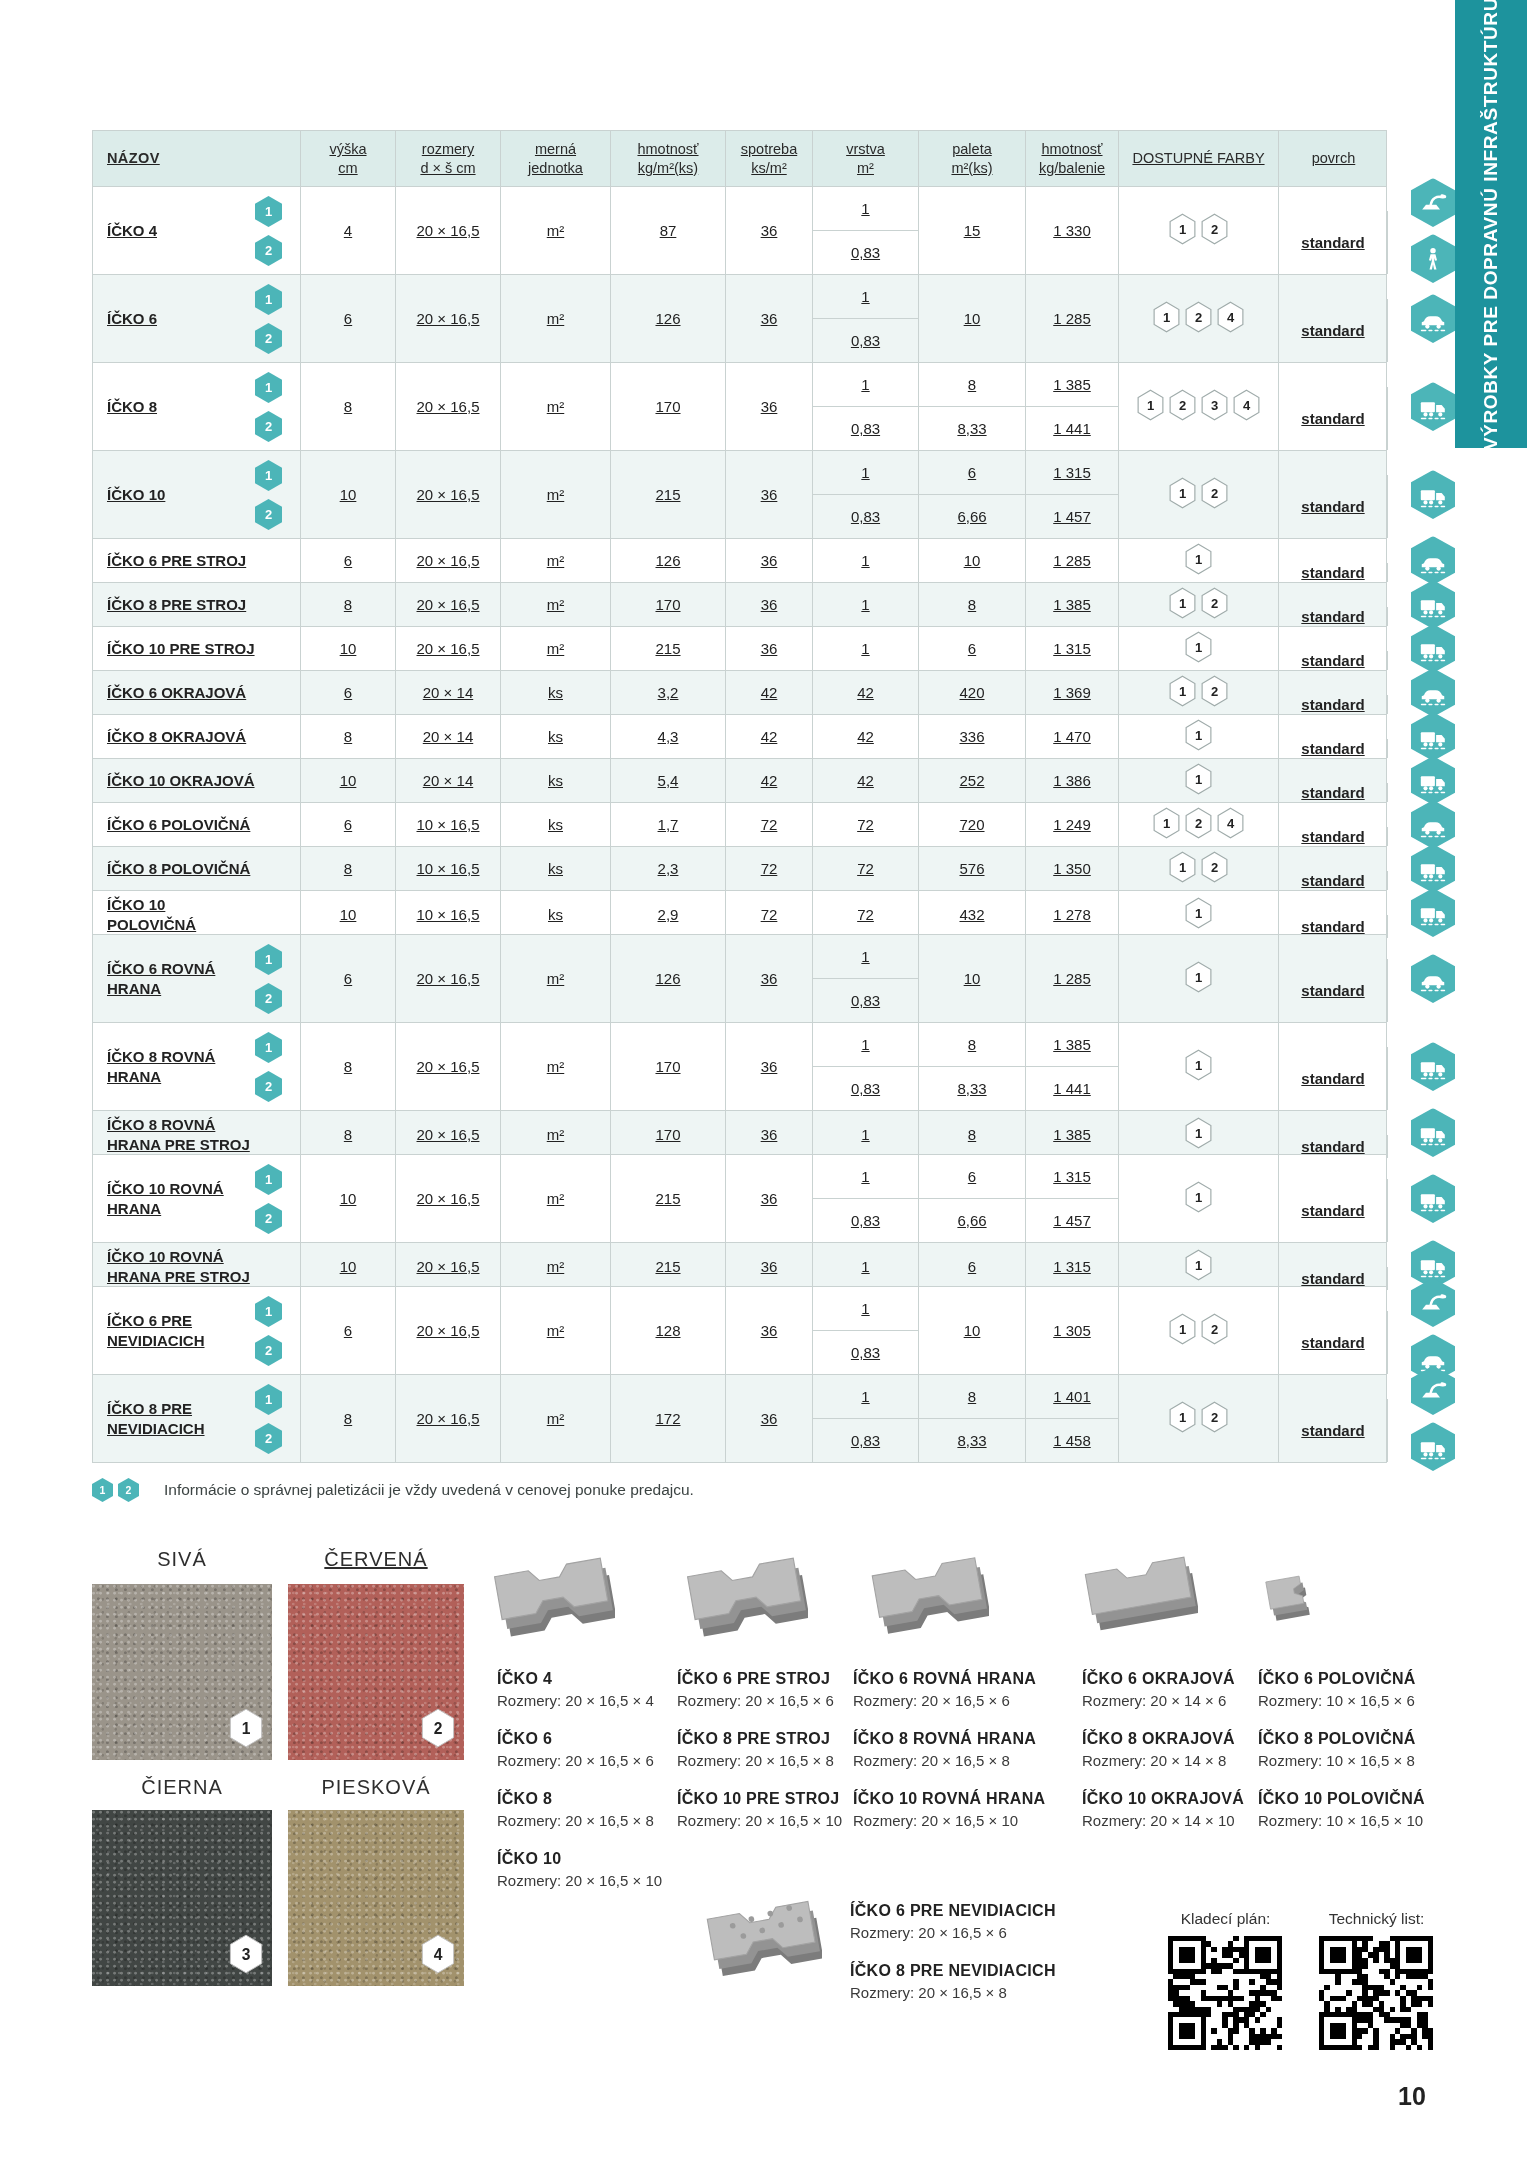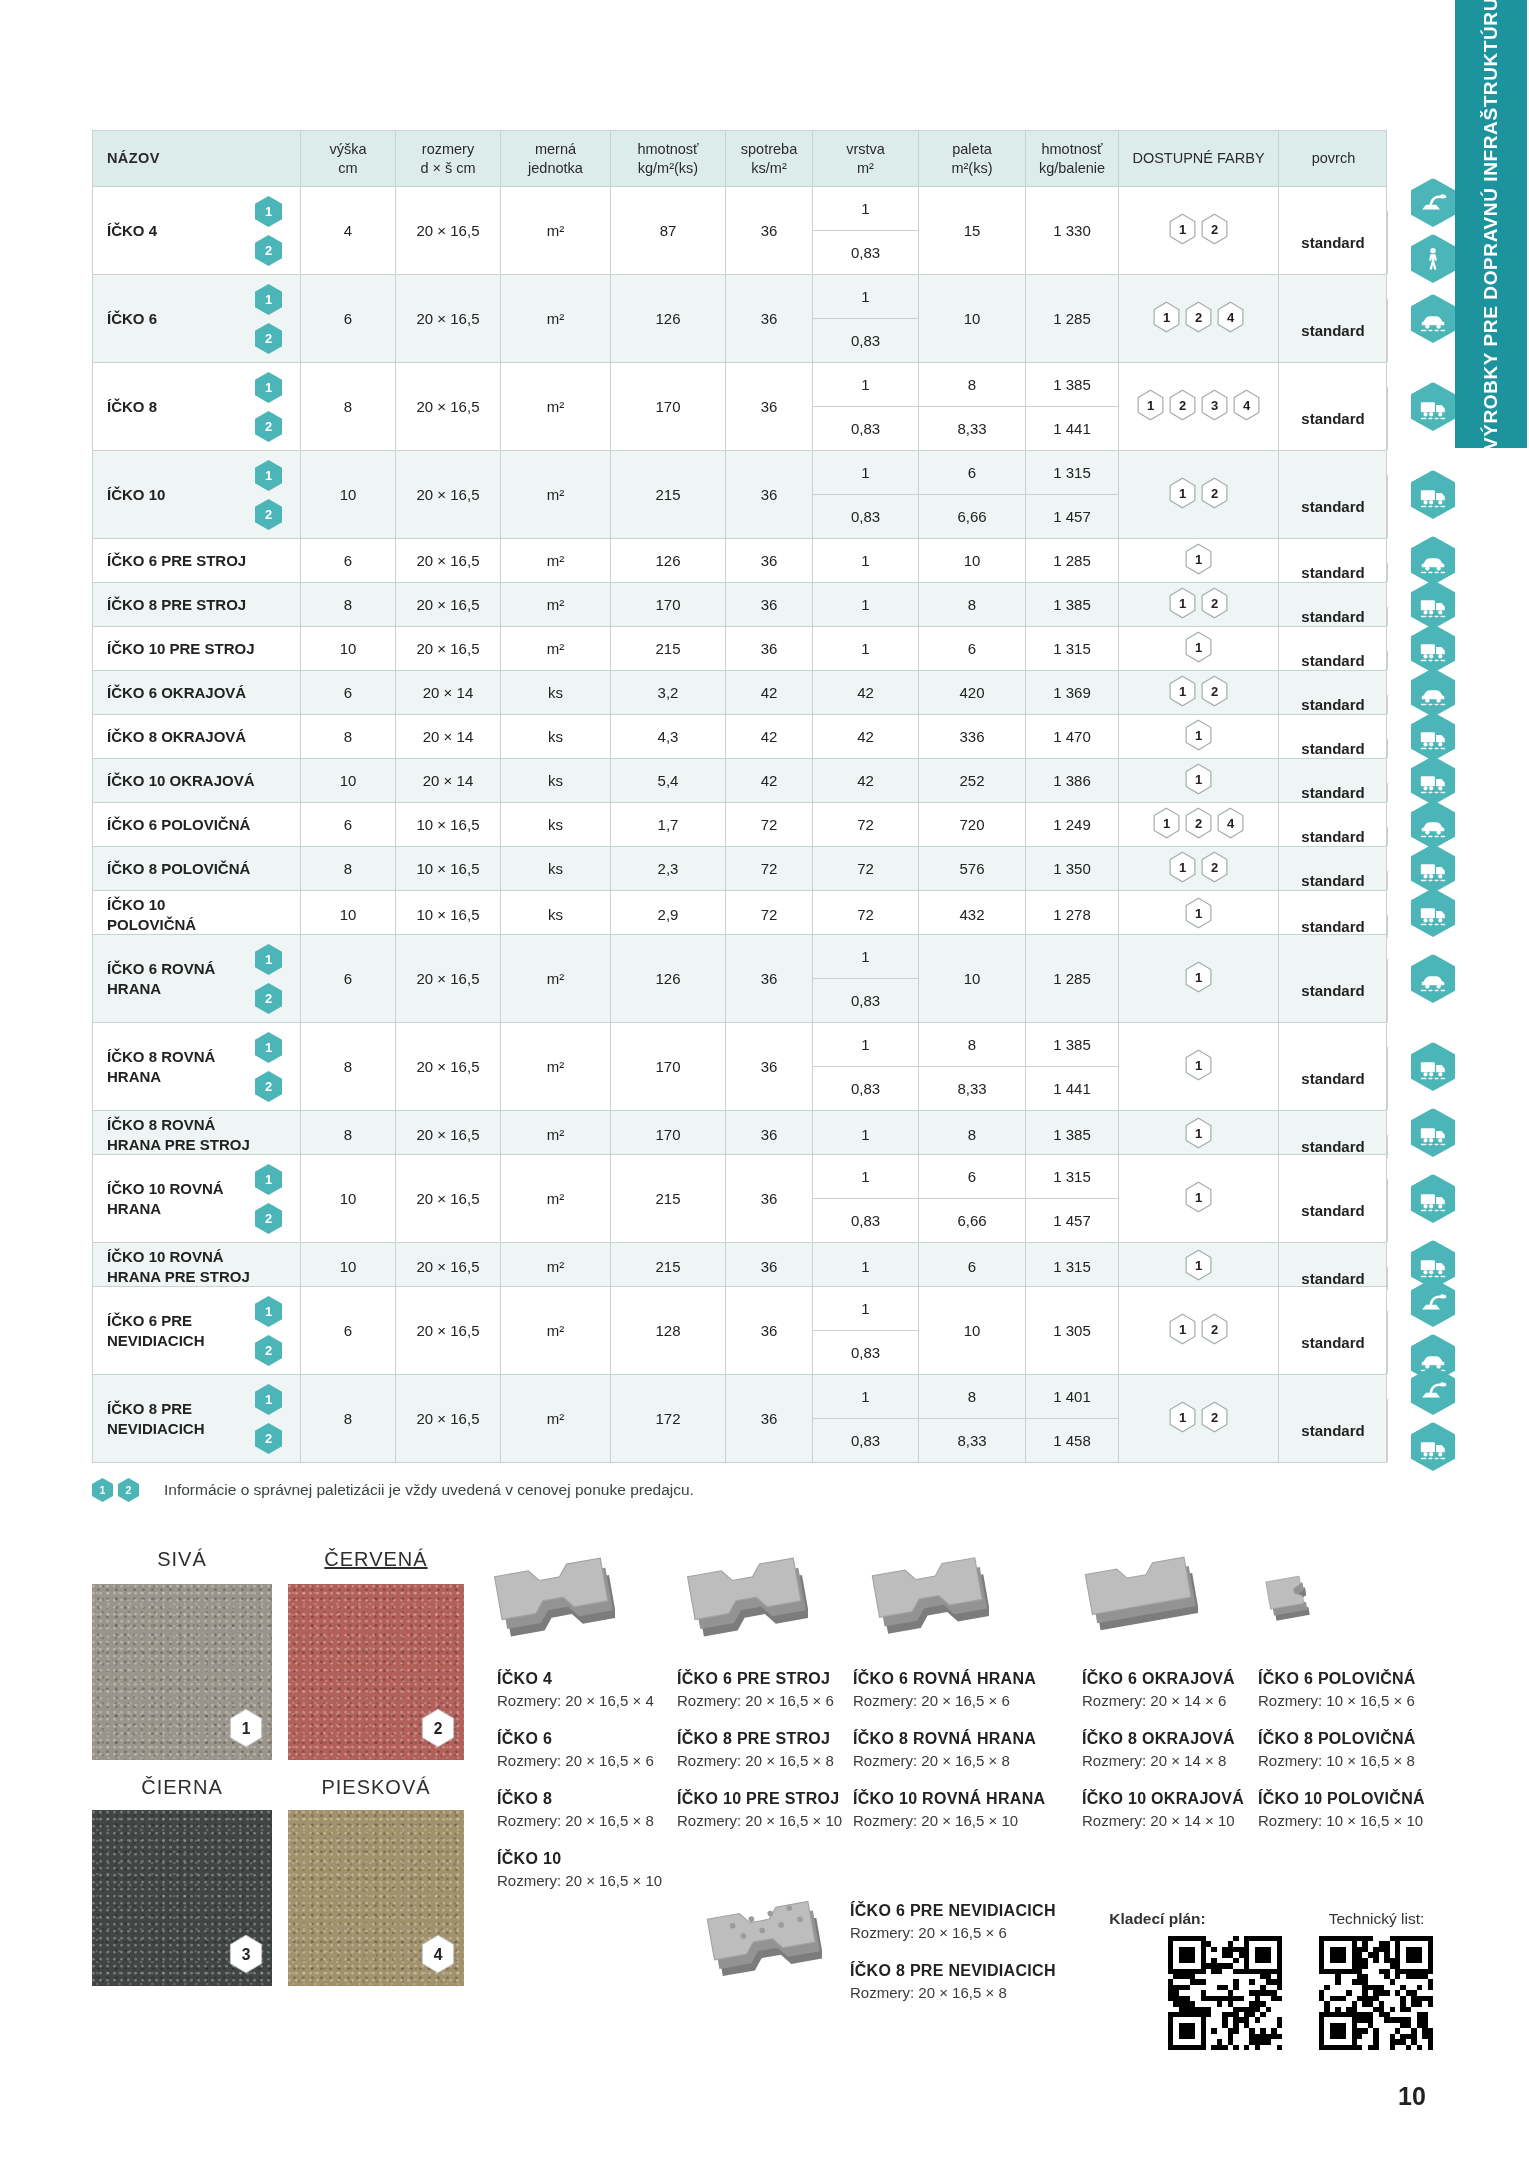--- a/index.html
+++ b/index.html
@@ -10,21 +10,21 @@
   body{font-family:"Liberation Sans","DejaVu Sans",sans-serif;background:#fff;color:var(--ink);}
   .page{position:relative;width:1529px;height:2160px;background:#fff;overflow:hidden;}
 
   
   .sidebar{position:absolute;left:1455px;top:0;width:72px;height:448px;background:var(--teal);
     display:flex;align-items:center;justify-content:center;}
   .sidebar-text{writing-mode:vertical-rl;transform:rotate(180deg);color:#fff;font-weight:700;
     font-size:19px;letter-spacing:.6px;white-space:nowrap;}
 
   
-  .table-wrap{position:absolute;left:92px;top:130px;width:1295px;}
+  .table-wrap{position:absolute;left:92px;top:130px;width:1295px;text-decoration:underline;}
   .t-header,.t-row{display:grid;grid-template-columns:208px 95px 105px 110px 115px 87px 106px 107px 93px 160px 109px;}
   .t-header{height:57px;background:var(--headbg);border:1px solid var(--border);}
   .h-cell{display:flex;align-items:center;justify-content:center;text-align:center;font-size:14.5px;
     line-height:1.25;white-space:pre-line;border-right:1px solid var(--border);color:#2b2b2b;}
   .h-cell:last-child{border-right:none;}
   .h-cell.name{justify-content:flex-start;padding-left:14px;font-weight:700;letter-spacing:.4px;}
   .t-row{position:relative;border:1px solid var(--border);border-top:none;background:#fff;}
   .t-row.alt{background:var(--altbg);}
   .cell{display:flex;align-items:center;justify-content:center;font-size:15px;
     border-right:1px solid var(--border);min-width:0;}
@@ -1108,21 +1108,21 @@
       <div class="p-col" style="left: 850px; top: 362px;">
         <div class="p-entry">
           <div class="p-title">ÍČKO 6 PRE NEVIDIACICH</div>
           <div class="p-dims">Rozmery: 20 × 16,5 × 6</div>
         </div>
         <div class="p-entry">
           <div class="p-title">ÍČKO 8 PRE NEVIDIACICH</div>
           <div class="p-dims">Rozmery: 20 × 16,5 × 8</div>
         </div>
       </div>
-      <div class="qr-label" style="left: 1100px; top: 370px; font-weight: bold;">Kladecí plán:</div>
+      <div class="qr-label" style="left: 1168px; top: 370px;">Kladecí plán:</div>
       <div class="qr" style="left: 1168px; top: 396px;"><svg width="114" height="114" viewBox="0 0 21 21" fill="#000" shape-rendering="crispEdges" style="background:#fff">
     <rect x="0" y="0" width="7" height="7"></rect>
           <rect x="1" y="1" width="5" height="5" fill="#fff"></rect>
           <rect x="2" y="2" width="3" height="3" fill="#000"></rect>
           <rect x="14" y="0" width="7" height="7"></rect>
           <rect x="15" y="1" width="5" height="5" fill="#fff"></rect>
           <rect x="16" y="2" width="3" height="3" fill="#000"></rect>
           <rect x="0" y="14" width="7" height="7"></rect>
           <rect x="1" y="15" width="5" height="5" fill="#fff"></rect>
           <rect x="2" y="16" width="3" height="3" fill="#000"></rect>

